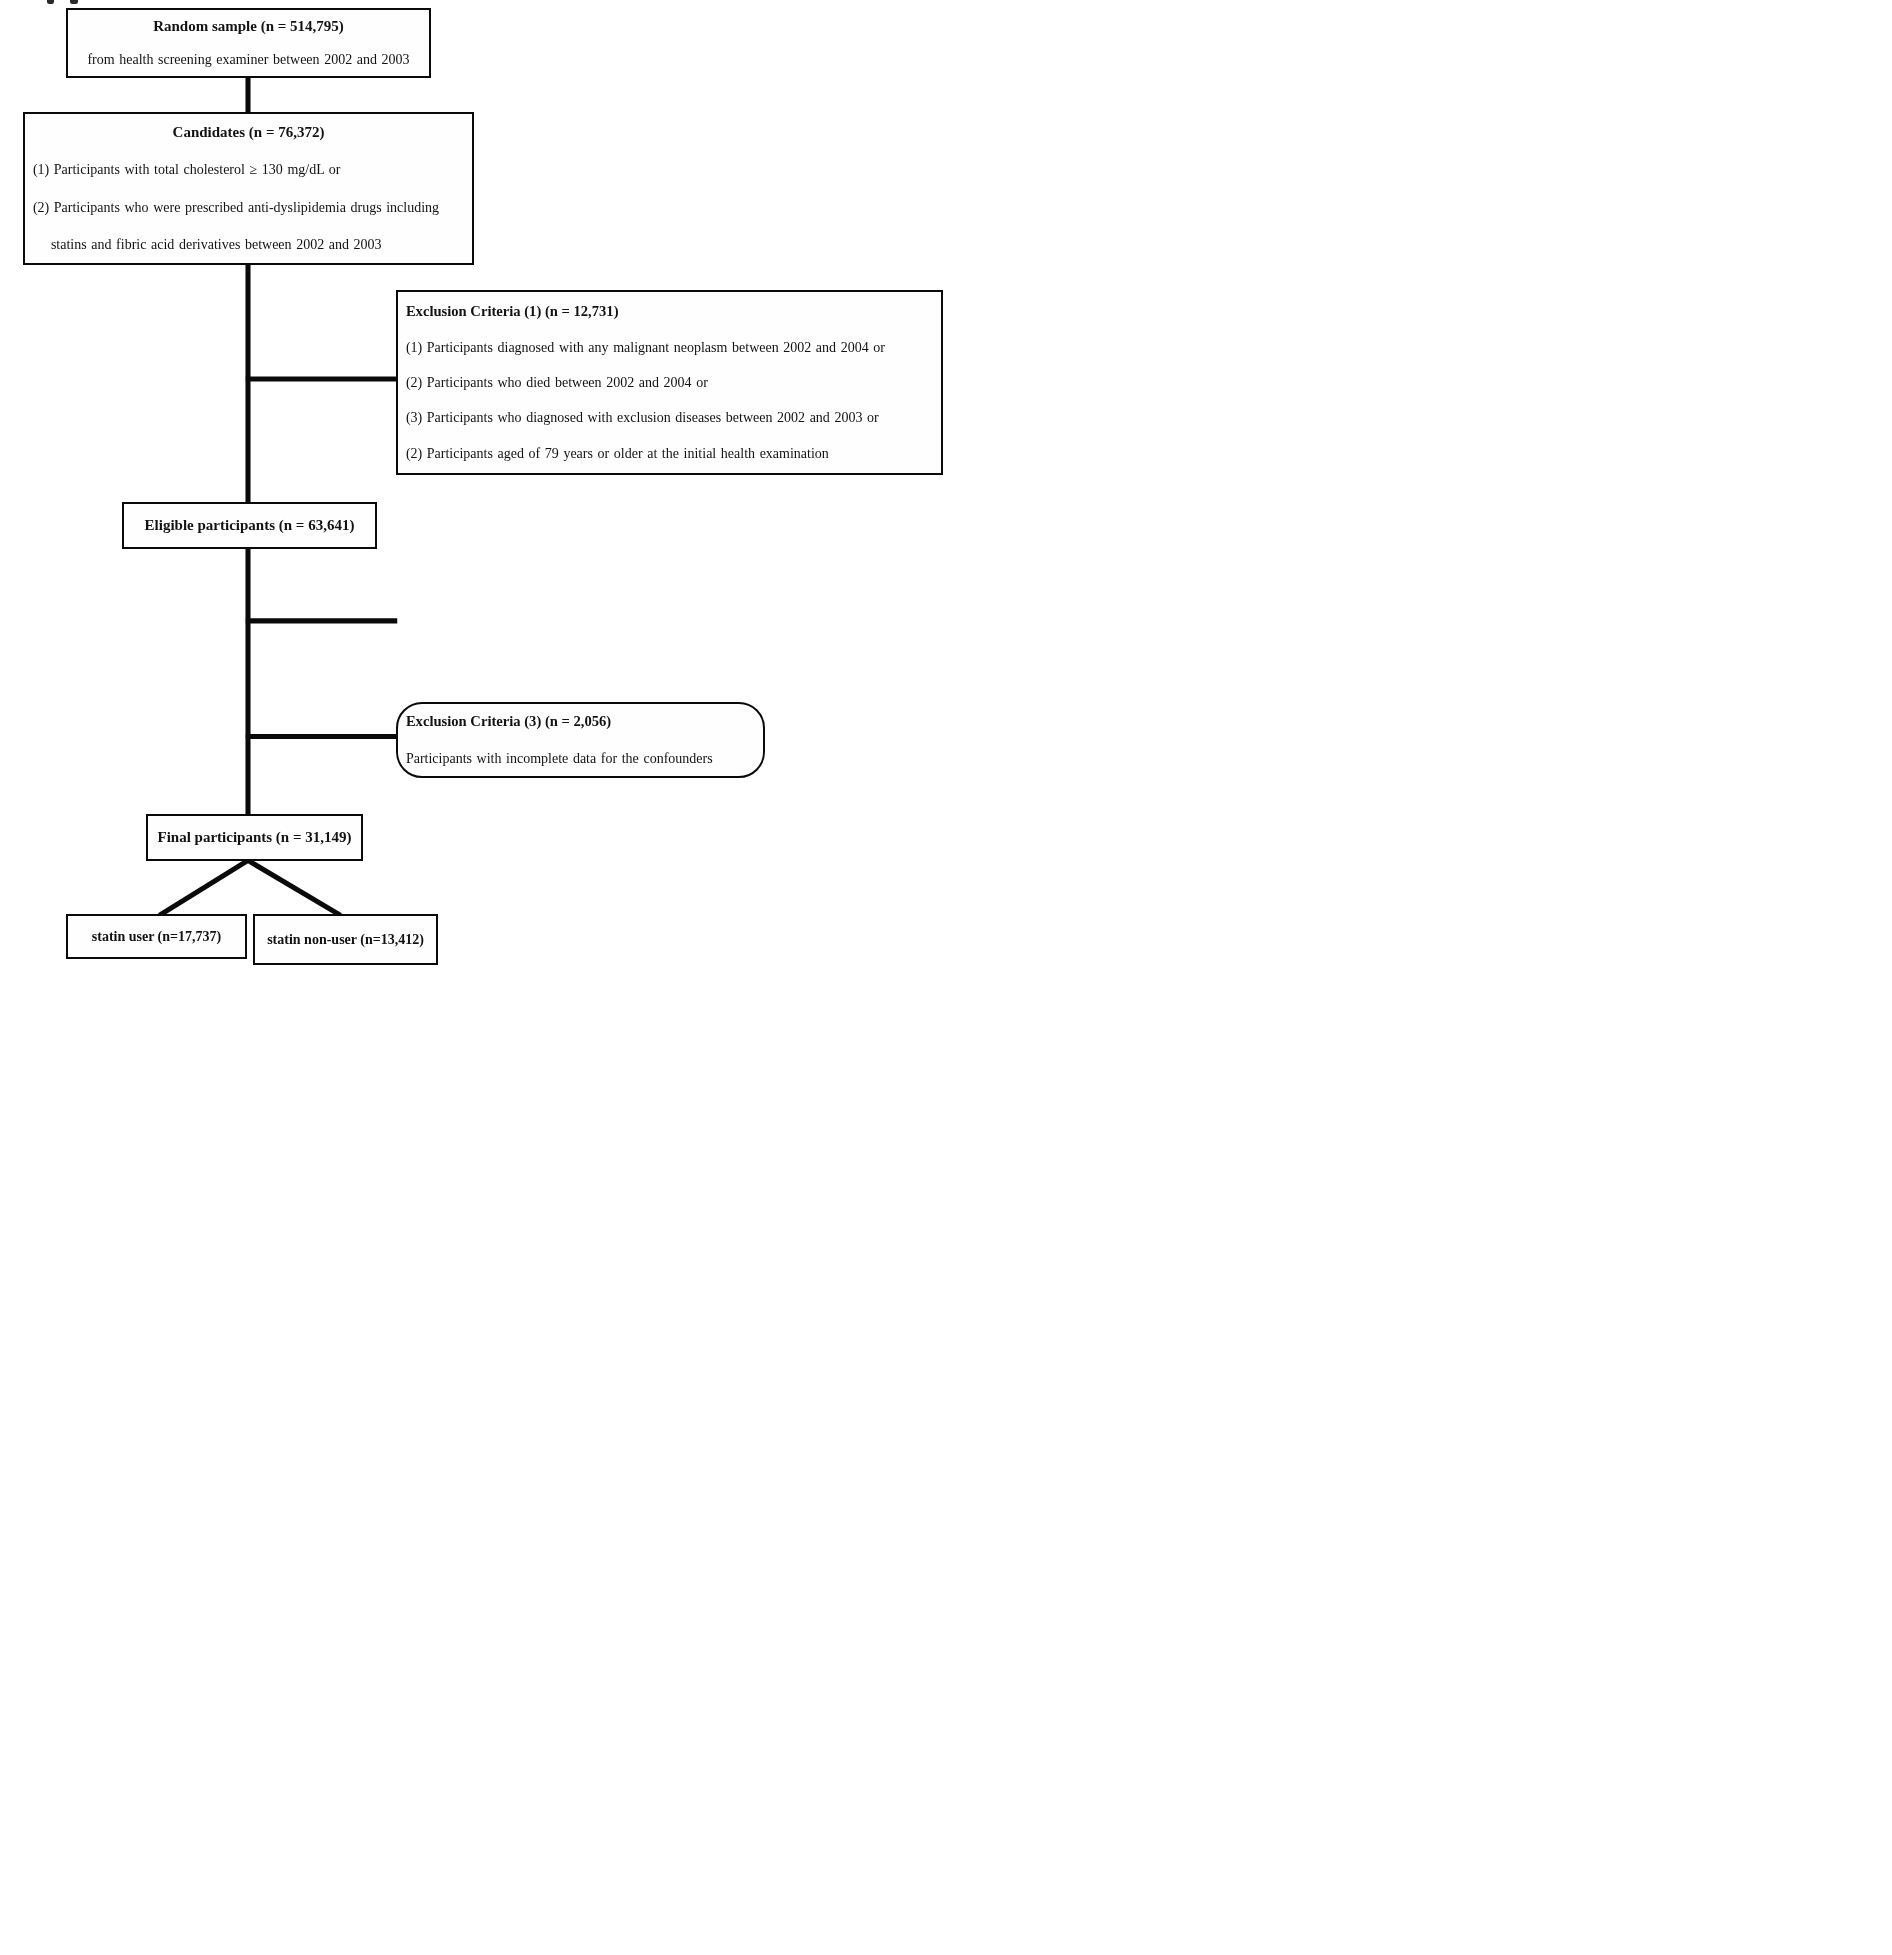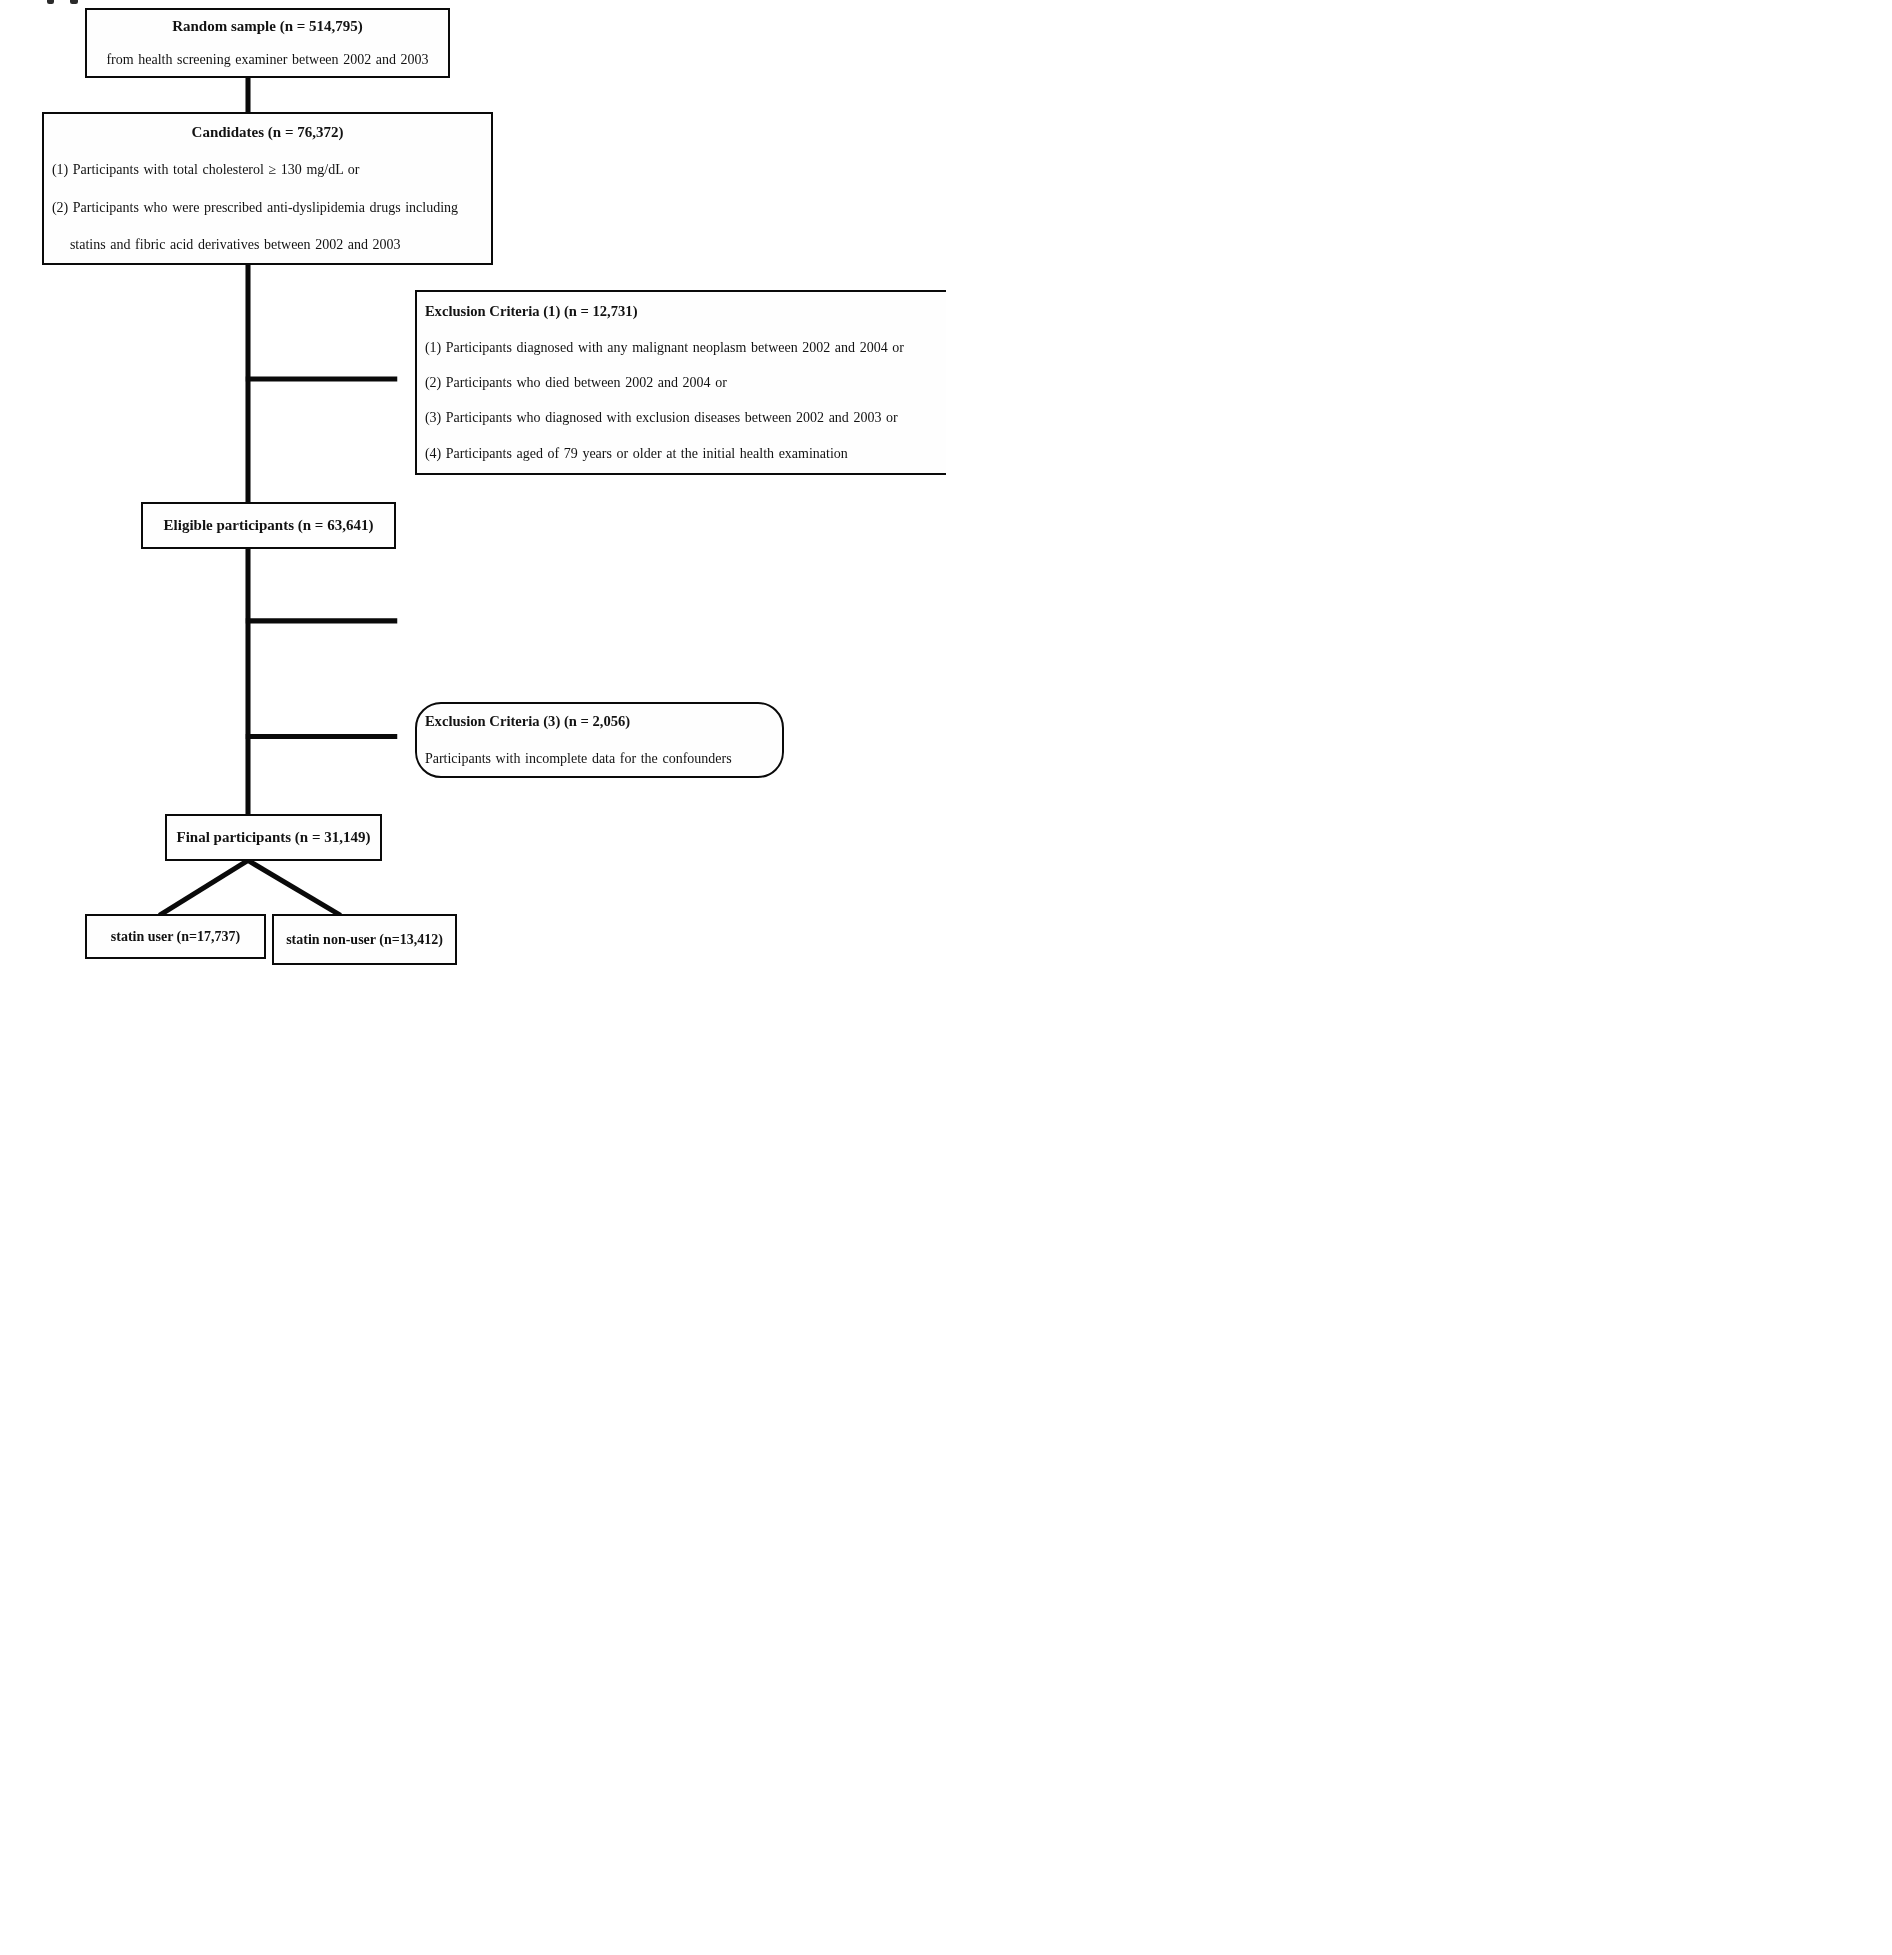--- a/index.html
+++ b/index.html
@@ -17,21 +17,20 @@
     overflow: hidden;
   }
   .box {
     position: absolute;
     background: #fefefe;
     border: 2.8px solid #0a0a0a;
     box-sizing: border-box;
     display: flex;
     flex-direction: column;
     justify-content: space-between;
-    margin-left: 19px;
   }
   .box.centered {
     justify-content: center;
     align-items: center;
   }
   .box-title {
     font-weight: bold;
     font-size: 15px;
     text-align: center;
     white-space: nowrap;
@@ -118,21 +117,21 @@
     <div class="box-line">(1) Participants with total cholesterol ≥ 130 mg/dL or</div>
     <div class="box-line">(2) Participants who were prescribed anti-dyslipidemia drugs including</div>
     <div class="box-line indent">statins and fibric acid derivatives between 2002 and 2003</div>
   </div>
 
   <div class="box" id="box-excl1">
     <div class="box-header">Exclusion Criteria (1) (n = 12,731)</div>
     <div class="box-line">(1) Participants diagnosed with any malignant neoplasm between 2002 and 2004 or</div>
     <div class="box-line">(2) Participants who died between 2002 and 2004 or</div>
     <div class="box-line">(3) Participants who diagnosed with exclusion diseases between 2002 and 2003 or</div>
-    <div class="box-line">(4) Participants aged of 79 years or older at the initial health examination</div>
+    <div class="box-line">(2) Participants aged of 79 years or older at the initial health examination</div>
   </div>
 
   <div class="box centered" id="box-eligible">
     <div class="box-title">Eligible participants (n = 63,641)</div>
   </div>
 
 
   <div class="box" id="box-excl3">
     <div class="box-header">Exclusion Criteria (3) (n = 2,056)</div>
     <div class="box-line">Participants with incomplete data for the confounders</div>

